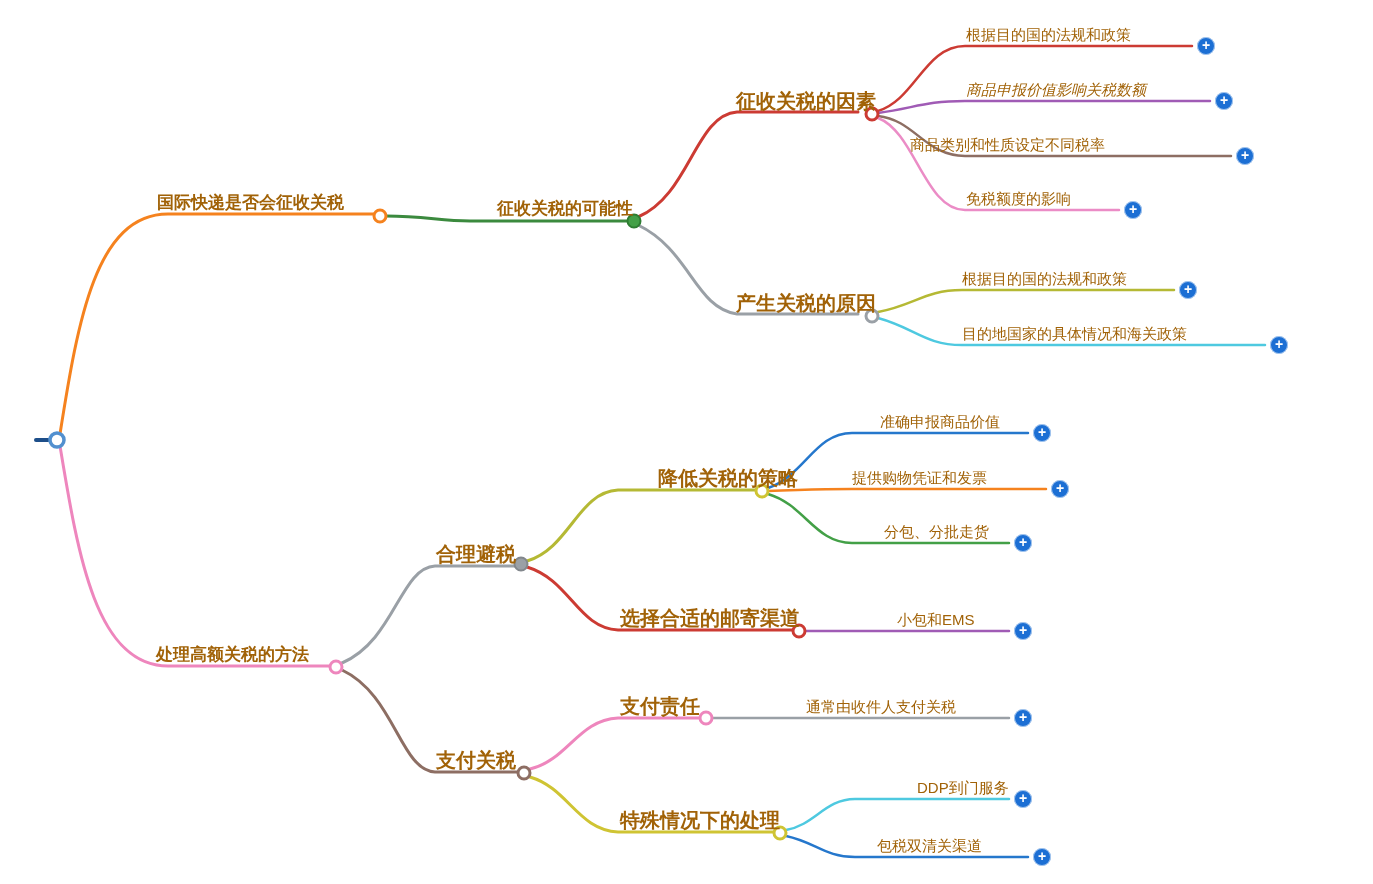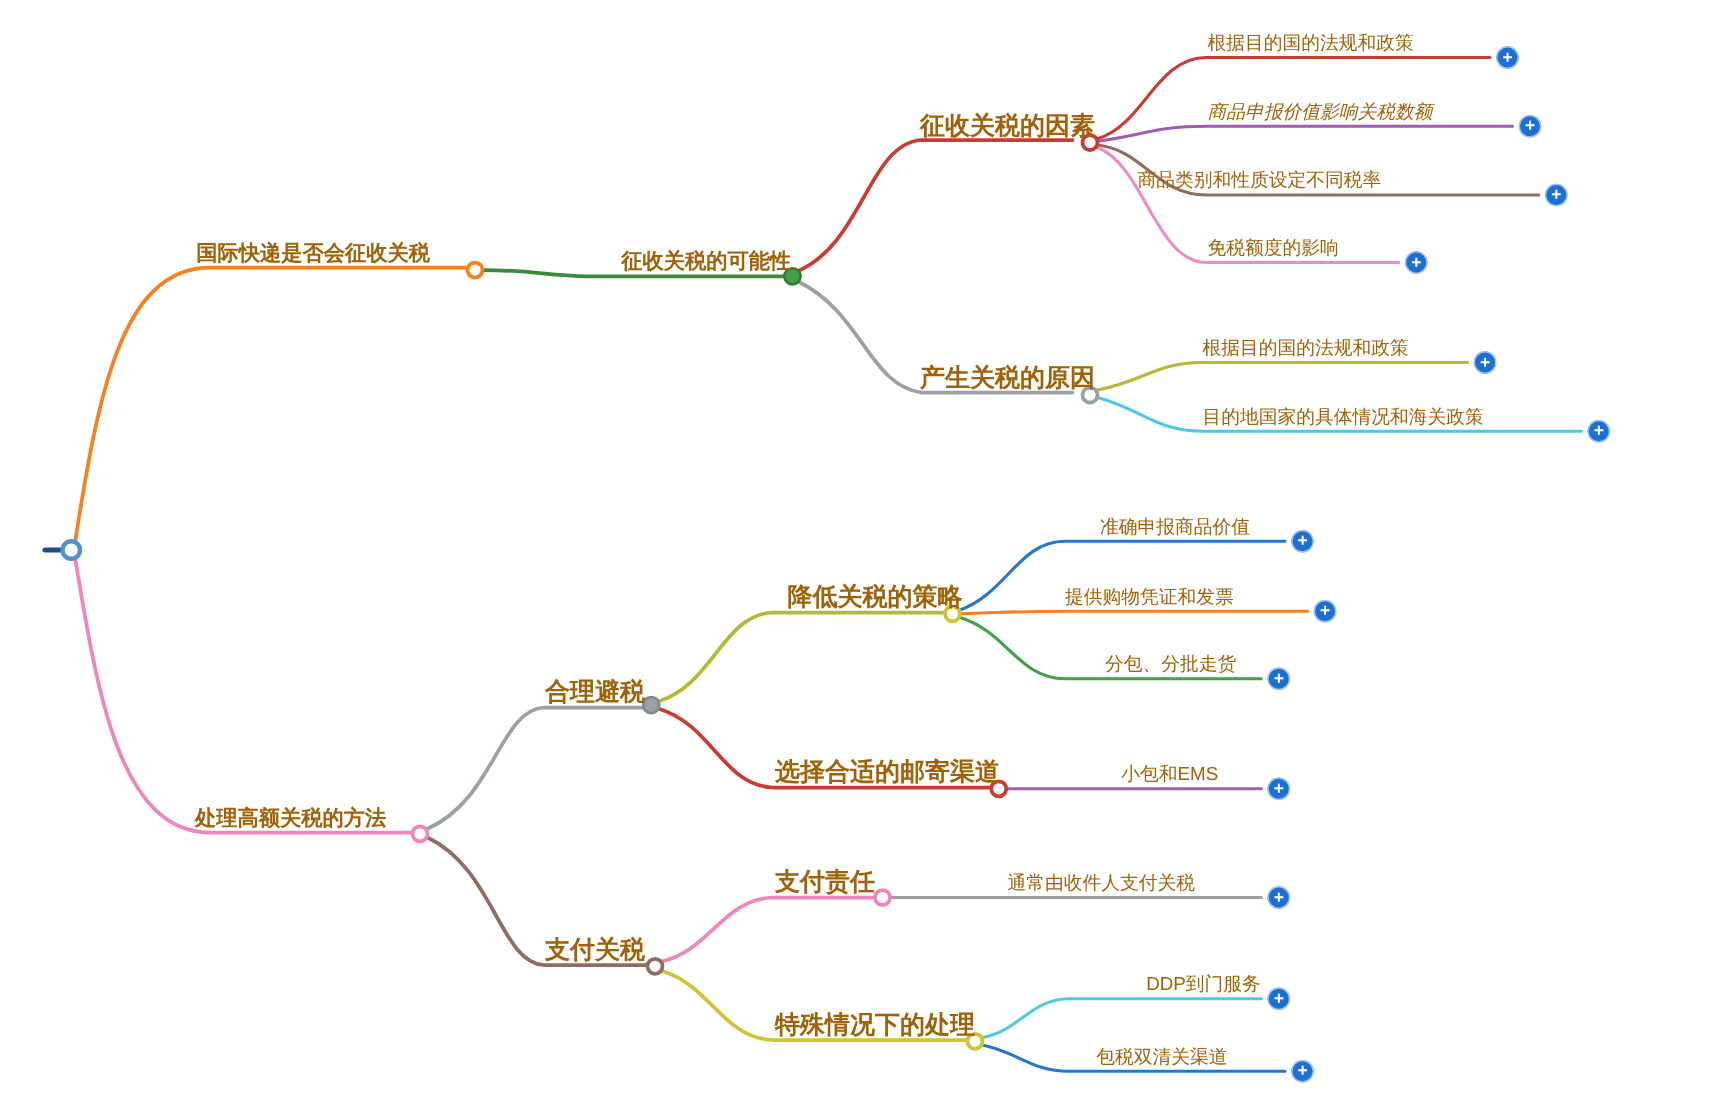--- a/index.html
+++ b/index.html
@@ -92,21 +92,21 @@
   <div class="label" style="left:966px; top:25px;">根据目的国的法规和政策</div>
   <div class="label" style="left:966px; top:80px;font-style:italic;">商品申报价值影响关税数额</div>
   <div class="label" style="left:910px; top:135px;">商品类别和性质设定不同税率</div>
   <div class="label" style="left:966px; top:189px;text-align:right;">免税额度的影响</div>
   <div class="label parent" style="left:736px; top:293px;">产生关税的原因</div>
   <div class="label" style="left:962px; top:269px;">根据目的国的法规和政策</div>
   <div class="label" style="left:962px; top:324px;">目的地国家的具体情况和海关政策</div>
 
   <div class="label major" style="left:156px; top:645px;">处理高额关税的方法</div>
   <div class="label parent" style="left:436px; top:544px;">合理避税</div>
-  <div class="label parent" style="left:592px; top:468px;padding-left:38px;">降低关税的策略</div>
+  <div class="label parent" style="left:620px; top:468px;padding-left:38px;">降低关税的策略</div>
   <div class="label" style="left:852px; top:412px;margin-left:28px;">准确申报商品价值</div>
   <div class="label" style="left:852px; top:468px;">提供购物凭证和发票</div>
   <div class="label" style="left:852px; top:522px;margin-left:32px;">分包、分批走货</div>
   <div class="label parent" style="left:620px; top:608px;font-family:Liberation Serif, serif;">选择合适的邮寄渠道</div>
   <div class="label" style="left:897px; top:610px;">小包和EMS</div>
   <div class="label parent" style="left:436px; top:750px;">支付关税</div>
   <div class="label parent" style="left:620px; top:696px;">支付责任</div>
   <div class="label" style="left:806px; top:697px;">通常由收件人支付关税</div>
   <div class="label parent" style="left:620px; top:810px;">特殊情况下的处理</div>
   <div class="label" style="left:877px; top:778px;margin-left:40px;">DDP到门服务</div>

